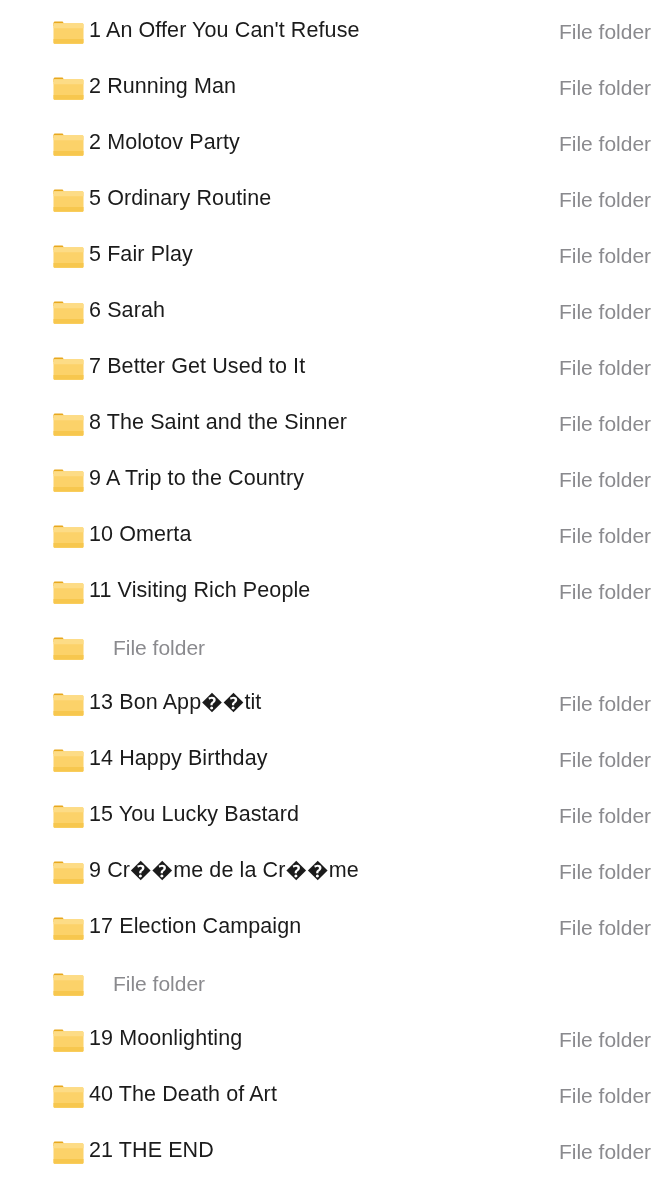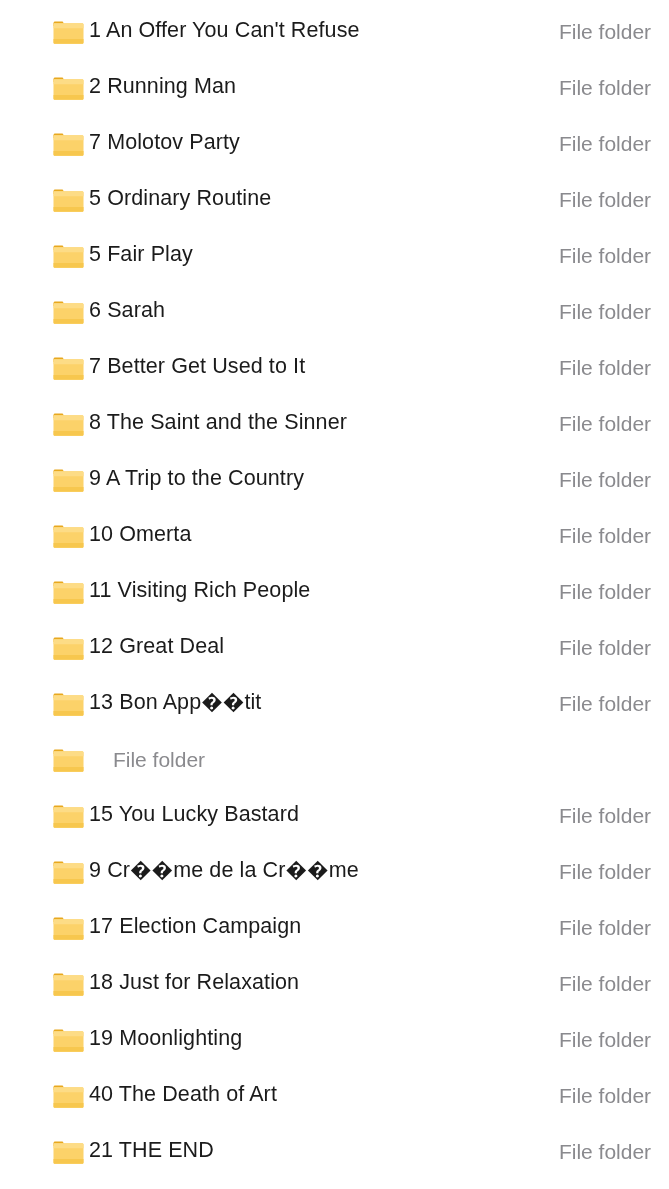--- a/index.html
+++ b/index.html
@@ -95,21 +95,21 @@
   </div>
     <div class="file-row">
     <span class="icon-cell">
       <svg class="folder-icon" viewBox="0 0 31 25" xmlns="http://www.w3.org/2000/svg" aria-hidden="true">
         <path d="M0.5 3.2 C0.5 2.3 1.2 1.6 2.1 1.6 L9.6 1.6 L11.5 4.4 L9.6 6.0 L0.5 6.0 Z" fill="#e8a81f"></path>
         <path d="M0.5 4.6 C0.5 3.9 1.1 3.3 1.8 3.3 L29.2 3.3 C29.9 3.3 30.5 3.9 30.5 4.6 L30.5 22.4 C30.5 23.2 29.9 23.8 29.2 23.8 L1.8 23.8 C1.1 23.8 0.5 23.2 0.5 22.4 Z" fill="#fcd269"></path>
         <path d="M0.5 4.6 C0.5 3.9 1.1 3.3 1.8 3.3 L29.2 3.3 C29.9 3.3 30.5 3.9 30.5 4.6 L30.5 8.3 L0.5 8.3 Z" fill="#fddc86"></path>
         <path d="M0.5 19.0 L30.5 19.0 L30.5 22.4 C30.5 23.2 29.9 23.8 29.2 23.8 L1.8 23.8 C1.1 23.8 0.5 23.2 0.5 22.4 Z" fill="#f7c74e"></path>
       </svg>
     </span>
-    <span class="name-cell">7 Molotov Party</span>
+    <span class="name-cell">2 Molotov Party</span>
     <span class="type-cell">File folder</span>
   </div>
     <div class="file-row">
     <span class="icon-cell">
       <svg class="folder-icon" viewBox="0 0 31 25" xmlns="http://www.w3.org/2000/svg" aria-hidden="true">
         <path d="M0.5 3.2 C0.5 2.3 1.2 1.6 2.1 1.6 L9.6 1.6 L11.5 4.4 L9.6 6.0 L0.5 6.0 Z" fill="#e8a81f"></path>
         <path d="M0.5 4.6 C0.5 3.9 1.1 3.3 1.8 3.3 L29.2 3.3 C29.9 3.3 30.5 3.9 30.5 4.6 L30.5 22.4 C30.5 23.2 29.9 23.8 29.2 23.8 L1.8 23.8 C1.1 23.8 0.5 23.2 0.5 22.4 Z" fill="#fcd269"></path>
         <path d="M0.5 4.6 C0.5 3.9 1.1 3.3 1.8 3.3 L29.2 3.3 C29.9 3.3 30.5 3.9 30.5 4.6 L30.5 8.3 L0.5 8.3 Z" fill="#fddc86"></path>
         <path d="M0.5 19.0 L30.5 19.0 L30.5 22.4 C30.5 23.2 29.9 23.8 29.2 23.8 L1.8 23.8 C1.1 23.8 0.5 23.2 0.5 22.4 Z" fill="#f7c74e"></path>
       </svg>
@@ -203,21 +203,20 @@
   </div>
     <div class="file-row">
     <span class="icon-cell">
       <svg class="folder-icon" viewBox="0 0 31 25" xmlns="http://www.w3.org/2000/svg" aria-hidden="true">
         <path d="M0.5 3.2 C0.5 2.3 1.2 1.6 2.1 1.6 L9.6 1.6 L11.5 4.4 L9.6 6.0 L0.5 6.0 Z" fill="#e8a81f"></path>
         <path d="M0.5 4.6 C0.5 3.9 1.1 3.3 1.8 3.3 L29.2 3.3 C29.9 3.3 30.5 3.9 30.5 4.6 L30.5 22.4 C30.5 23.2 29.9 23.8 29.2 23.8 L1.8 23.8 C1.1 23.8 0.5 23.2 0.5 22.4 Z" fill="#fcd269"></path>
         <path d="M0.5 4.6 C0.5 3.9 1.1 3.3 1.8 3.3 L29.2 3.3 C29.9 3.3 30.5 3.9 30.5 4.6 L30.5 8.3 L0.5 8.3 Z" fill="#fddc86"></path>
         <path d="M0.5 19.0 L30.5 19.0 L30.5 22.4 C30.5 23.2 29.9 23.8 29.2 23.8 L1.8 23.8 C1.1 23.8 0.5 23.2 0.5 22.4 Z" fill="#f7c74e"></path>
       </svg>
     </span>
-    <span class="name-cell">12 Great Deal</span>
     <span class="type-cell">File folder</span>
   </div>
     <div class="file-row">
     <span class="icon-cell">
       <svg class="folder-icon" viewBox="0 0 31 25" xmlns="http://www.w3.org/2000/svg" aria-hidden="true">
         <path d="M0.5 3.2 C0.5 2.3 1.2 1.6 2.1 1.6 L9.6 1.6 L11.5 4.4 L9.6 6.0 L0.5 6.0 Z" fill="#e8a81f"></path>
         <path d="M0.5 4.6 C0.5 3.9 1.1 3.3 1.8 3.3 L29.2 3.3 C29.9 3.3 30.5 3.9 30.5 4.6 L30.5 22.4 C30.5 23.2 29.9 23.8 29.2 23.8 L1.8 23.8 C1.1 23.8 0.5 23.2 0.5 22.4 Z" fill="#fcd269"></path>
         <path d="M0.5 4.6 C0.5 3.9 1.1 3.3 1.8 3.3 L29.2 3.3 C29.9 3.3 30.5 3.9 30.5 4.6 L30.5 8.3 L0.5 8.3 Z" fill="#fddc86"></path>
         <path d="M0.5 19.0 L30.5 19.0 L30.5 22.4 C30.5 23.2 29.9 23.8 29.2 23.8 L1.8 23.8 C1.1 23.8 0.5 23.2 0.5 22.4 Z" fill="#f7c74e"></path>
       </svg>
@@ -227,20 +226,21 @@
   </div>
     <div class="file-row">
     <span class="icon-cell">
       <svg class="folder-icon" viewBox="0 0 31 25" xmlns="http://www.w3.org/2000/svg" aria-hidden="true">
         <path d="M0.5 3.2 C0.5 2.3 1.2 1.6 2.1 1.6 L9.6 1.6 L11.5 4.4 L9.6 6.0 L0.5 6.0 Z" fill="#e8a81f"></path>
         <path d="M0.5 4.6 C0.5 3.9 1.1 3.3 1.8 3.3 L29.2 3.3 C29.9 3.3 30.5 3.9 30.5 4.6 L30.5 22.4 C30.5 23.2 29.9 23.8 29.2 23.8 L1.8 23.8 C1.1 23.8 0.5 23.2 0.5 22.4 Z" fill="#fcd269"></path>
         <path d="M0.5 4.6 C0.5 3.9 1.1 3.3 1.8 3.3 L29.2 3.3 C29.9 3.3 30.5 3.9 30.5 4.6 L30.5 8.3 L0.5 8.3 Z" fill="#fddc86"></path>
         <path d="M0.5 19.0 L30.5 19.0 L30.5 22.4 C30.5 23.2 29.9 23.8 29.2 23.8 L1.8 23.8 C1.1 23.8 0.5 23.2 0.5 22.4 Z" fill="#f7c74e"></path>
       </svg>
     </span>
+    <span class="name-cell">14 Happy Birthday</span>
     <span class="type-cell">File folder</span>
   </div>
     <div class="file-row">
     <span class="icon-cell">
       <svg class="folder-icon" viewBox="0 0 31 25" xmlns="http://www.w3.org/2000/svg" aria-hidden="true">
         <path d="M0.5 3.2 C0.5 2.3 1.2 1.6 2.1 1.6 L9.6 1.6 L11.5 4.4 L9.6 6.0 L0.5 6.0 Z" fill="#e8a81f"></path>
         <path d="M0.5 4.6 C0.5 3.9 1.1 3.3 1.8 3.3 L29.2 3.3 C29.9 3.3 30.5 3.9 30.5 4.6 L30.5 22.4 C30.5 23.2 29.9 23.8 29.2 23.8 L1.8 23.8 C1.1 23.8 0.5 23.2 0.5 22.4 Z" fill="#fcd269"></path>
         <path d="M0.5 4.6 C0.5 3.9 1.1 3.3 1.8 3.3 L29.2 3.3 C29.9 3.3 30.5 3.9 30.5 4.6 L30.5 8.3 L0.5 8.3 Z" fill="#fddc86"></path>
         <path d="M0.5 19.0 L30.5 19.0 L30.5 22.4 C30.5 23.2 29.9 23.8 29.2 23.8 L1.8 23.8 C1.1 23.8 0.5 23.2 0.5 22.4 Z" fill="#f7c74e"></path>
       </svg>
@@ -274,21 +274,20 @@
   </div>
     <div class="file-row">
     <span class="icon-cell">
       <svg class="folder-icon" viewBox="0 0 31 25" xmlns="http://www.w3.org/2000/svg" aria-hidden="true">
         <path d="M0.5 3.2 C0.5 2.3 1.2 1.6 2.1 1.6 L9.6 1.6 L11.5 4.4 L9.6 6.0 L0.5 6.0 Z" fill="#e8a81f"></path>
         <path d="M0.5 4.6 C0.5 3.9 1.1 3.3 1.8 3.3 L29.2 3.3 C29.9 3.3 30.5 3.9 30.5 4.6 L30.5 22.4 C30.5 23.2 29.9 23.8 29.2 23.8 L1.8 23.8 C1.1 23.8 0.5 23.2 0.5 22.4 Z" fill="#fcd269"></path>
         <path d="M0.5 4.6 C0.5 3.9 1.1 3.3 1.8 3.3 L29.2 3.3 C29.9 3.3 30.5 3.9 30.5 4.6 L30.5 8.3 L0.5 8.3 Z" fill="#fddc86"></path>
         <path d="M0.5 19.0 L30.5 19.0 L30.5 22.4 C30.5 23.2 29.9 23.8 29.2 23.8 L1.8 23.8 C1.1 23.8 0.5 23.2 0.5 22.4 Z" fill="#f7c74e"></path>
       </svg>
     </span>
-    <span class="name-cell">18 Just for Relaxation</span>
     <span class="type-cell">File folder</span>
   </div>
     <div class="file-row">
     <span class="icon-cell">
       <svg class="folder-icon" viewBox="0 0 31 25" xmlns="http://www.w3.org/2000/svg" aria-hidden="true">
         <path d="M0.5 3.2 C0.5 2.3 1.2 1.6 2.1 1.6 L9.6 1.6 L11.5 4.4 L9.6 6.0 L0.5 6.0 Z" fill="#e8a81f"></path>
         <path d="M0.5 4.6 C0.5 3.9 1.1 3.3 1.8 3.3 L29.2 3.3 C29.9 3.3 30.5 3.9 30.5 4.6 L30.5 22.4 C30.5 23.2 29.9 23.8 29.2 23.8 L1.8 23.8 C1.1 23.8 0.5 23.2 0.5 22.4 Z" fill="#fcd269"></path>
         <path d="M0.5 4.6 C0.5 3.9 1.1 3.3 1.8 3.3 L29.2 3.3 C29.9 3.3 30.5 3.9 30.5 4.6 L30.5 8.3 L0.5 8.3 Z" fill="#fddc86"></path>
         <path d="M0.5 19.0 L30.5 19.0 L30.5 22.4 C30.5 23.2 29.9 23.8 29.2 23.8 L1.8 23.8 C1.1 23.8 0.5 23.2 0.5 22.4 Z" fill="#f7c74e"></path>
       </svg>

